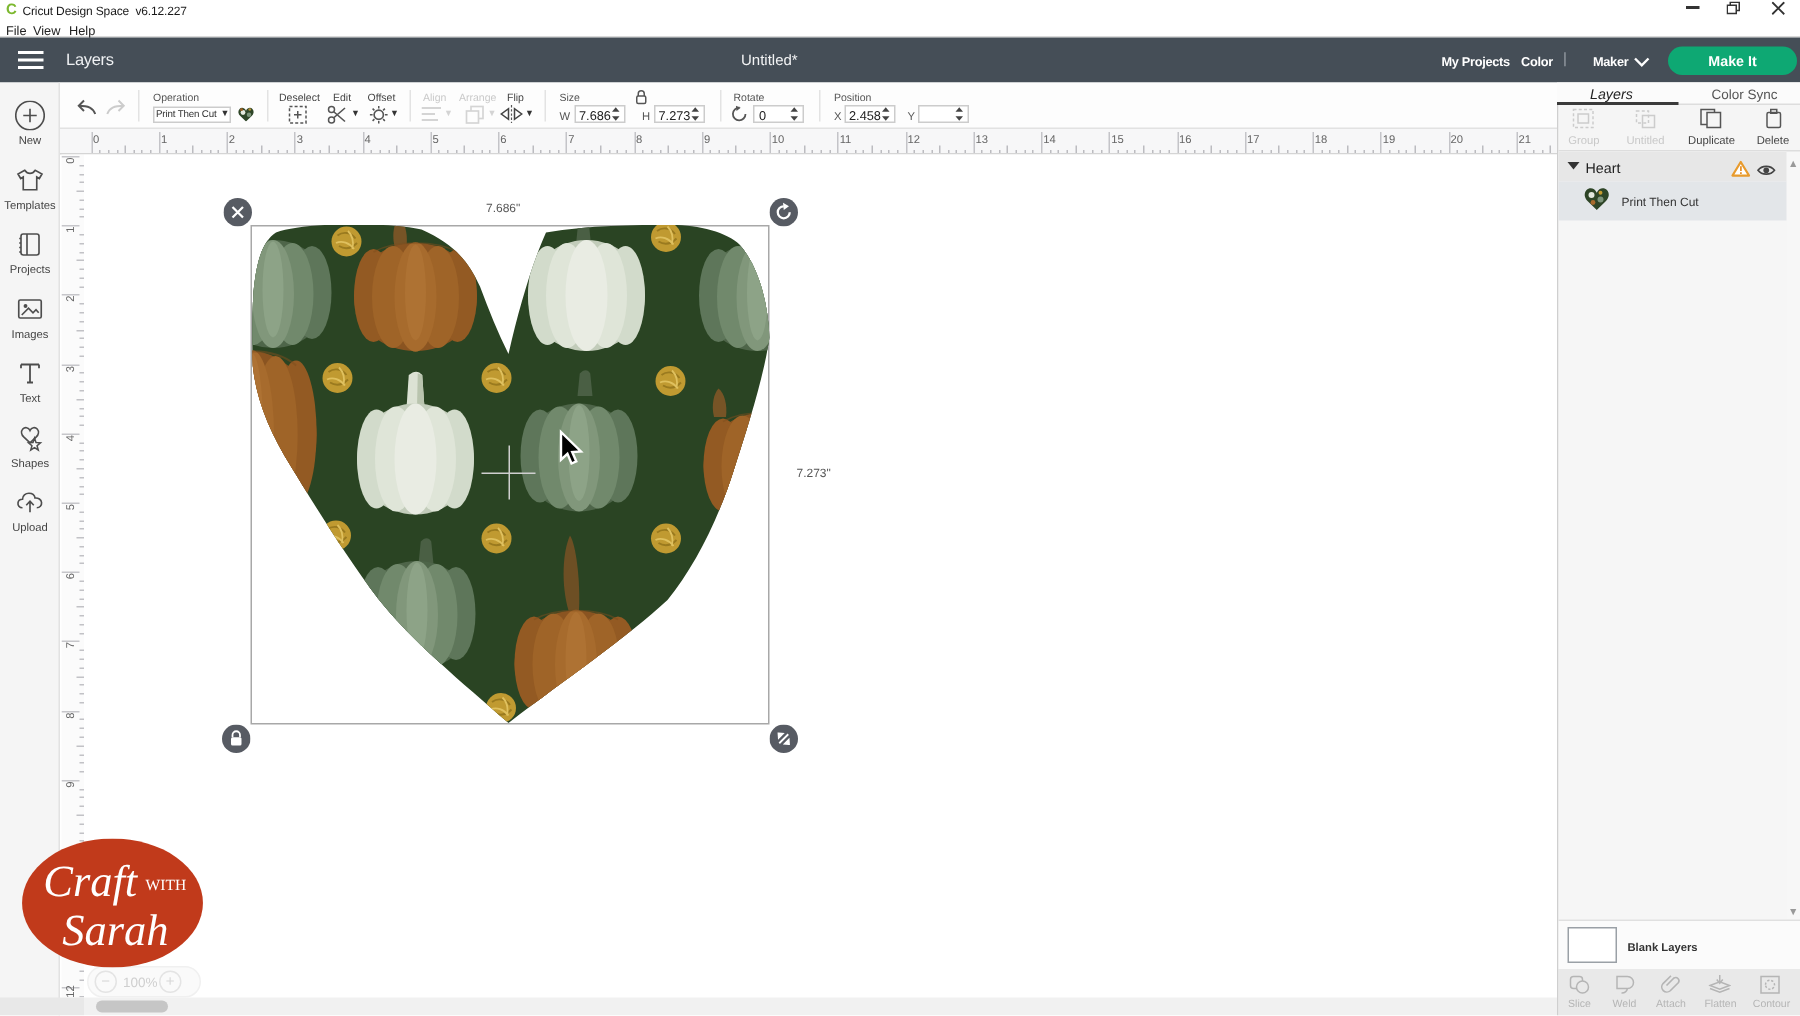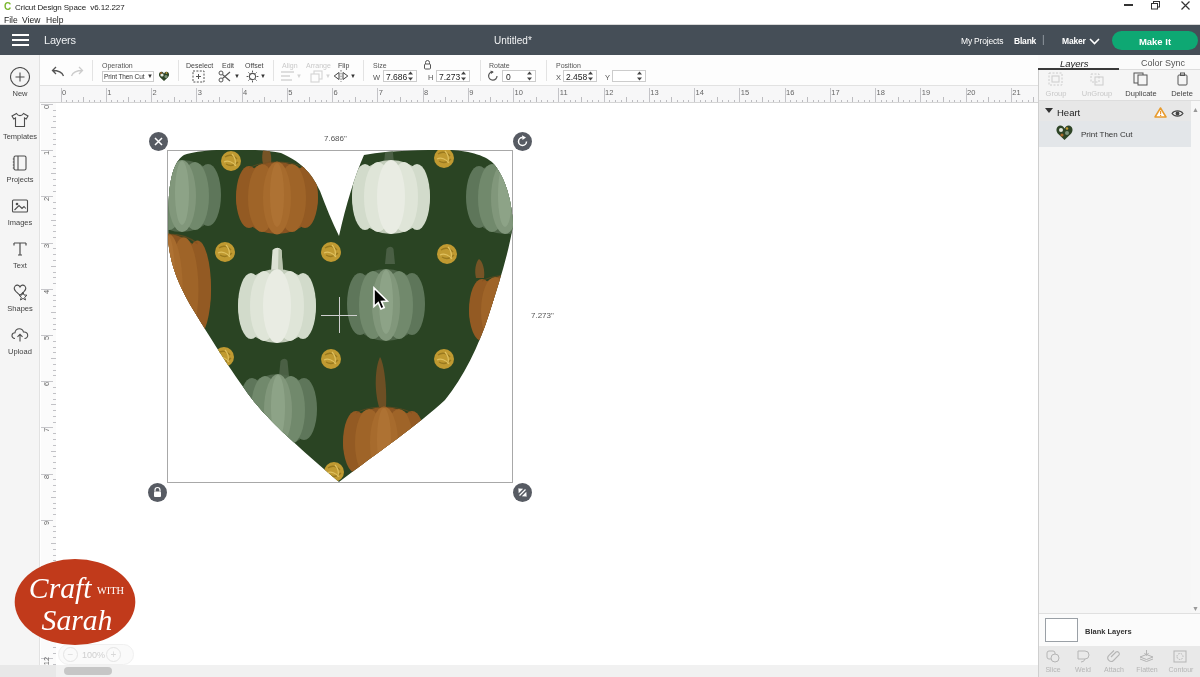--- a/index.html
+++ b/index.html
@@ -29,22 +29,22 @@
   <div class="abs" style="left:4px;top:14.5px;font-size:8.5px;color:#222;">File</div>
   <div class="abs" style="left:22px;top:14.5px;font-size:8.5px;color:#222;">View</div>
   <div class="abs" style="left:46px;top:14.5px;font-size:8.5px;color:#222;">Help</div>
 
   <div class="abs" style="left:0;top:25px;width:1200px;height:30px;background:#454e57;"></div>
   <div class="abs" style="left:12px;top:33.5px;width:17px;height:2.2px;background:#fff;"></div>
   <div class="abs" style="left:12px;top:38.5px;width:17px;height:2.2px;background:#fff;"></div>
   <div class="abs" style="left:12px;top:43.5px;width:17px;height:2.2px;background:#fff;"></div>
   <div class="abs" style="left:44px;top:34px;font-size:11px;letter-spacing:-0.2px;color:#eef0f2;">Layers</div>
   <div class="abs" style="left:494px;top:35px;font-size:10px;color:#f2f3f4;">Untitled*</div>
-  <div class="abs" style="left:961px;top:36px;font-size:8.5px;font-weight:normal;letter-spacing:-0.2px;color:#fff;">My Projects</div>
-  <div class="abs" style="left:1014px;top:36px;font-size:8.5px;font-weight:bold;letter-spacing:-0.2px;color:#fff;">Blank</div>
+  <div class="abs" style="left:961px;top:36px;font-size:8.5px;font-weight:bold;letter-spacing:-0.2px;color:#fff;">My Projects</div>
+  <div class="abs" style="left:1014px;top:36px;font-size:8.5px;font-weight:bold;letter-spacing:-0.2px;color:#fff;">Color</div>
   <div class="abs" style="left:1042px;top:34px;font-size:10px;color:#9aa2a9;">|</div>
   <div class="abs" style="left:1062px;top:36px;font-size:8.5px;font-weight:bold;letter-spacing:-0.2px;color:#fff;">Maker</div>
   <svg class="abs" style="left:1089px;top:38px;" width="11" height="7" viewBox="0 0 11 7">
     <path d="M1 1 L5.5 5.5 L10 1" fill="none" stroke="#fff" stroke-width="1.6"></path>
   </svg>
   <div class="abs" style="left:1112px;top:31px;width:86px;height:19px;border-radius:10px;background:#0ea873;"></div>
   <div class="abs" style="left:1112px;top:36px;width:86px;text-align:center;font-size:9.5px;font-weight:bold;color:#fff;">Make It</div>
 
   <div class="abs" style="left:40px;top:55px;width:998px;height:31px;background:#fdfdfd;border-bottom:1px solid #e2e2e2;"></div>
 
@@ -648,21 +648,21 @@
   <div class="abs" style="left:1039px;top:70px;width:161px;height:31px;background:#f5f5f5;border-bottom:1px solid #ddd;"></div>
   <svg class="abs" style="left:1048px;top:72px;" width="15" height="14" viewBox="0 0 15 14">
     <rect x="1" y="1" width="13" height="12" fill="none" stroke="#ccc" stroke-width="1" stroke-dasharray="2 1.5"></rect>
     <rect x="4" y="4" width="7" height="6" fill="none" stroke="#ccc" stroke-width="1"></rect>
   </svg>
   <div class="abs" style="left:1042px;top:89px;width:28px;text-align:center;font-size:7.5px;color:#c8c8c8;">Group</div>
   <svg class="abs" style="left:1089px;top:72px;" width="15" height="14" viewBox="0 0 15 14">
     <rect x="2" y="2" width="8" height="8" fill="none" stroke="#ccc" stroke-width="1" stroke-dasharray="2 1.5"></rect>
     <rect x="6" y="5" width="8" height="8" fill="none" stroke="#ccc" stroke-width="1"></rect>
   </svg>
-  <div class="abs" style="left:1078px;top:89px;width:38px;text-align:center;font-size:7.5px;color:#c8c8c8;">UnGroup</div>
+  <div class="abs" style="left:1078px;top:89px;width:38px;text-align:center;font-size:7.5px;color:#c8c8c8;">Untitled</div>
   <svg class="abs" style="left:1133px;top:72px;" width="15" height="14" viewBox="0 0 15 14">
     <rect x="1" y="1" width="9" height="10" fill="none" stroke="#555" stroke-width="1"></rect>
     <rect x="5" y="3" width="9" height="10" fill="#f5f5f5" stroke="#555" stroke-width="1"></rect>
   </svg>
   <div class="abs" style="left:1121px;top:89px;width:40px;text-align:center;font-size:7.5px;color:#444;">Duplicate</div>
   <svg class="abs" style="left:1176px;top:72px;" width="13" height="14" viewBox="0 0 13 14">
     <rect x="2" y="3" width="9" height="10" rx="1" fill="none" stroke="#555" stroke-width="1"></rect>
     <rect x="4.5" y="1" width="4" height="2.5" fill="none" stroke="#555" stroke-width="1"></rect>
   </svg>
   <div class="abs" style="left:1167px;top:89px;width:30px;text-align:center;font-size:7.5px;color:#444;">Delete</div>

